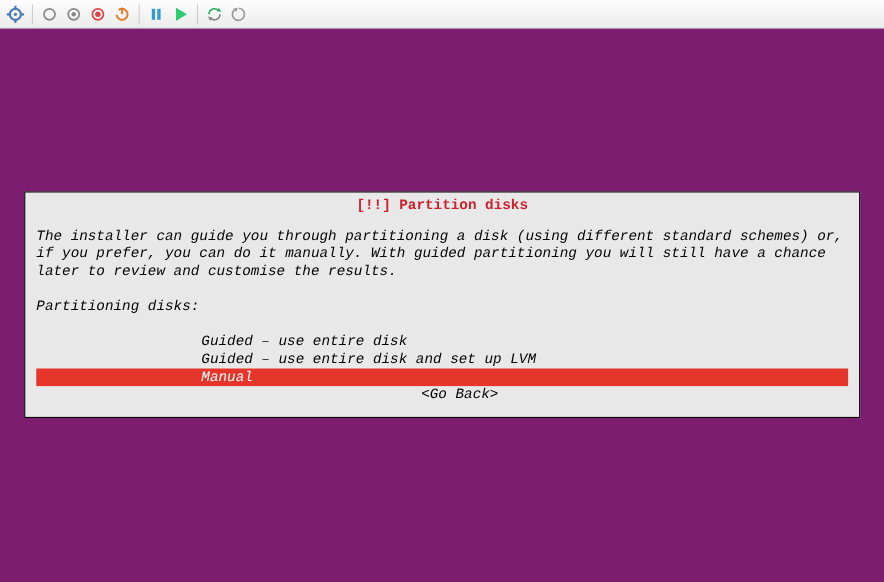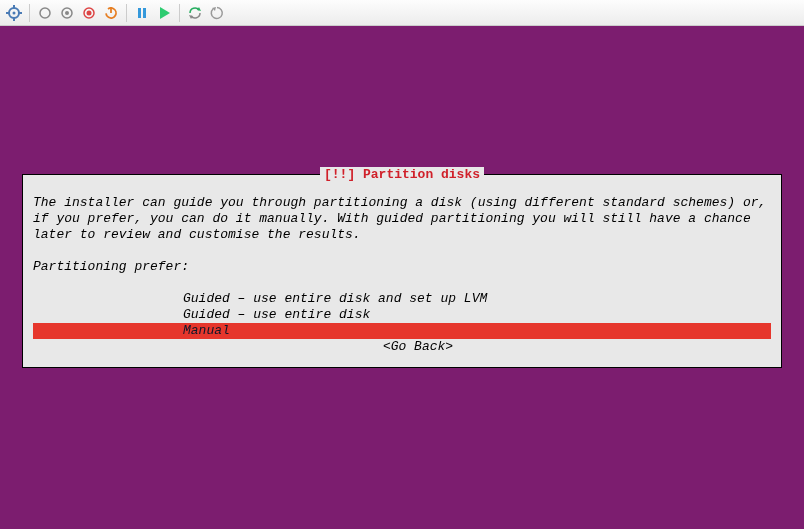--- a/index.html
+++ b/index.html
@@ -49,20 +49,21 @@
     border: 1px solid #000;
     font-family: "Courier New", monospace;
     font-size: 13px;
     line-height: 16px;
     color: #000;
   }
   .dialog-title-row {
     position: relative;
     height: 16px;
     text-align: center;
+    margin-top: 12px;
   }
   .dialog-title {
     position: relative;
     top: -8px;
     display: inline-block;
     background: #e8e8e8;
     padding: 0 4px;
     color: #d0202a;
     font-weight: bold;
   }
@@ -77,21 +78,21 @@
   .method-label { margin-bottom: 16px; }
   .options {
     margin-left: 0;
   }
   .option-row {
     padding-left: 150px;
     height: 16px;
   }
   .option-row.selected {
     background: #e6362c;
-    color: #0f172a;
+    color: #ffffff;
   }
   .option-inner {
     display: inline-block;
     min-width: 400px;
   }
   .go-back {
     padding-left: 32px;
     text-align: center;
   }
   svg { display: block; }
@@ -165,22 +166,22 @@
   </div>
 </div>
 
 <div class="vm-area">
   <div class="dialog">
     <div class="dialog-title-row">
       <span class="dialog-title">[!!] Partition disks</span>
     </div>
     <div class="dialog-body">
       <div class="para">The installer can guide you through partitioning a disk (using different standard schemes) or, if you prefer, you can do it manually. With guided partitioning you will still have a chance later to review and customise the results.</div>
-      <div class="method-label">Partitioning prefer:</div>
+      <div class="method-label">Partitioning disks:</div>
       <div class="options">
+        <div class="option-row"><span class="option-inner">Guided – use entire disk</span></div>
         <div class="option-row"><span class="option-inner">Guided – use entire disk and set up LVM</span></div>
-        <div class="option-row"><span class="option-inner">Guided – use entire disk</span></div>
         <div class="option-row selected"><span class="option-inner">Manual</span></div>
       </div>
       <div class="go-back">&lt;Go Back&gt;</div>
     </div>
   </div>
 </div>
 
 </body></html>

